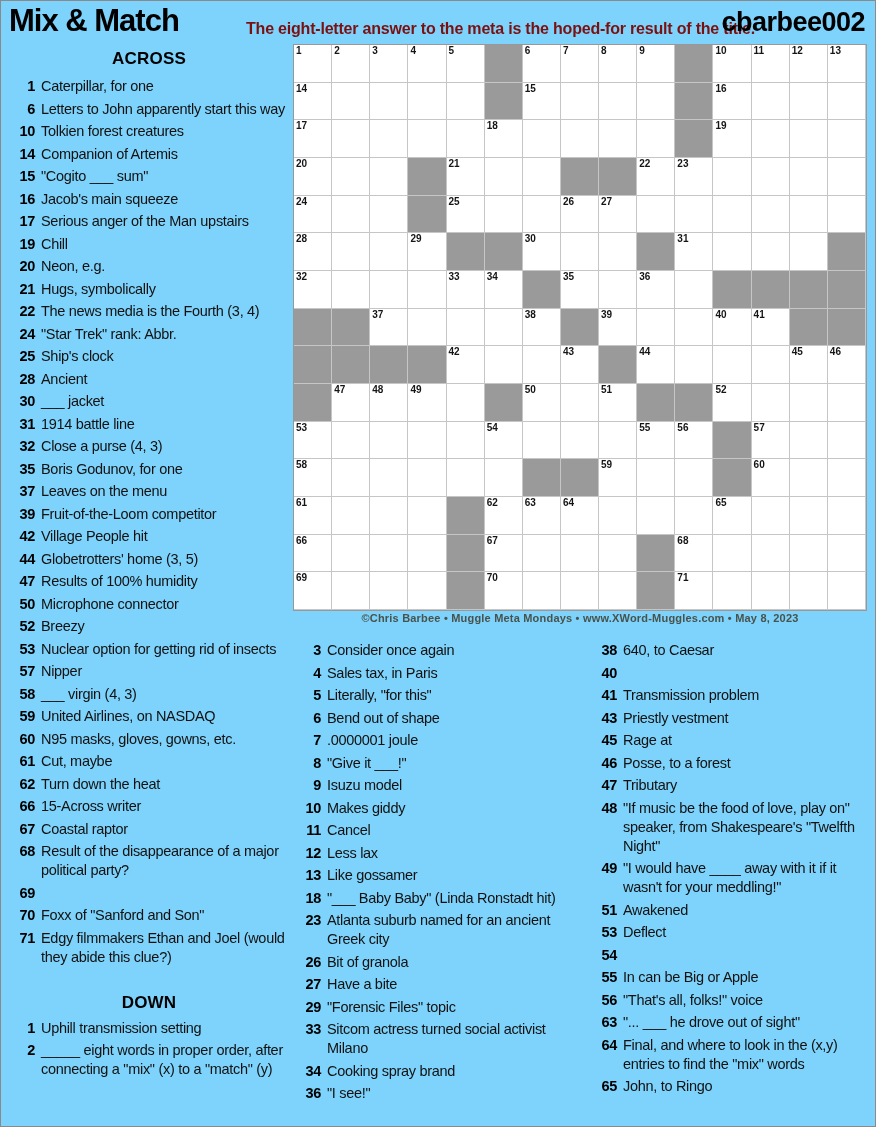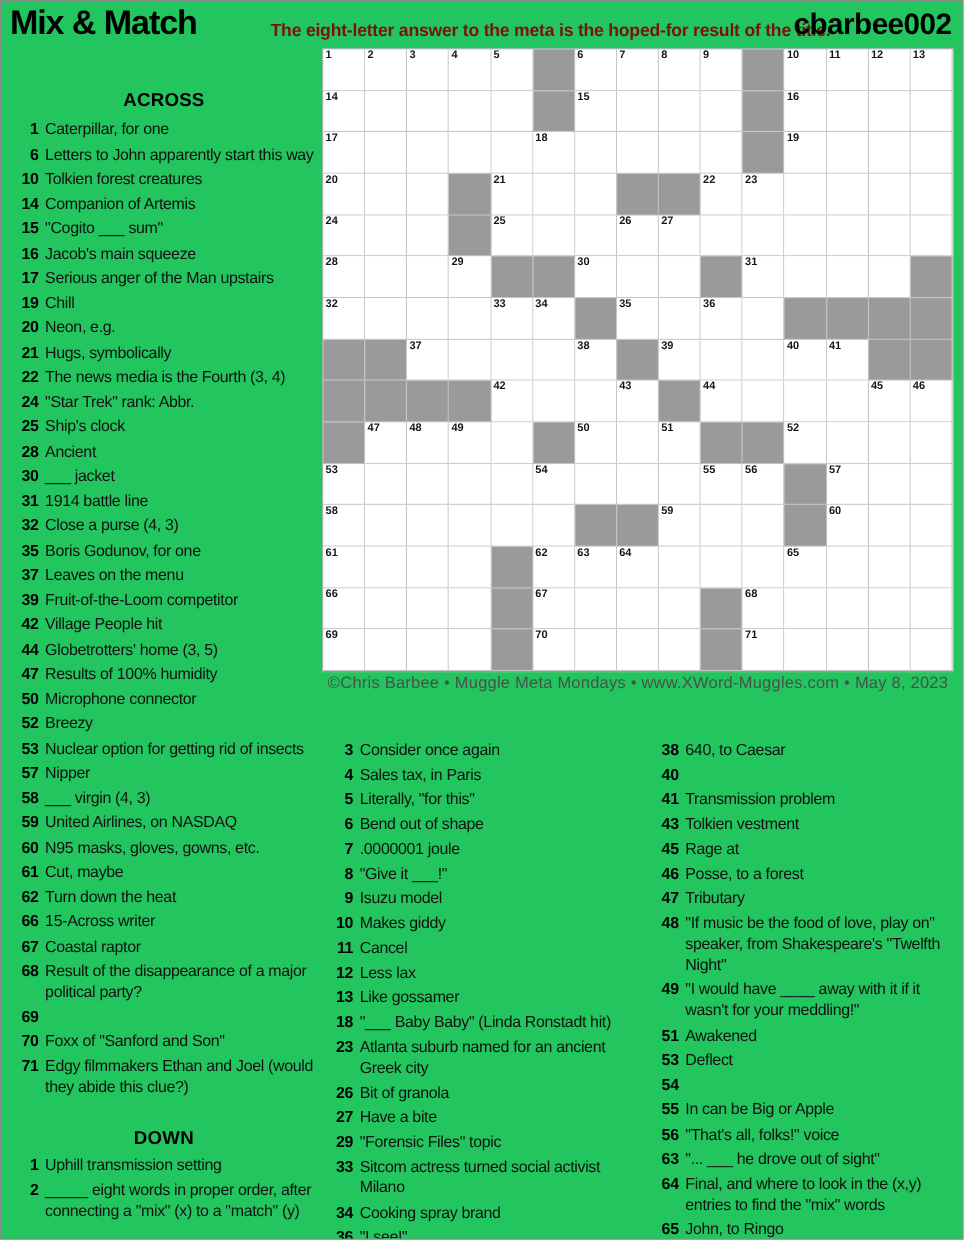--- a/index.html
+++ b/index.html
@@ -1,20 +1,20 @@
 <!DOCTYPE html>
 <html style="--meta-color: #7a1010; --block-color: #9a9a9a; --copyright-color: #49524b;"><head>
 <meta charset="utf-8">
 <style>
   html,body{margin:0;padding:0;background:#fff;}
   .page{
     position:relative;
     width:874px;height:1125px;
     border:1px solid #8a8a8a;
-    background:#22c55e;
+    background:#7dd3fc;
     font-family:"Liberation Sans",sans-serif;
     overflow:hidden;
   }
   
   .title{
     position:absolute;left:8px;top:2px;margin:0;
     font-size:31px;font-weight:700;color:#000;
     letter-spacing:-1px;
   }
   .meta-line{
@@ -22,21 +22,21 @@
     text-align:right;font-size:16px;font-weight:700;
     color:var(--meta-color,#7a1010);
     letter-spacing:-0.2px;
   }
   .puzzle-id{
     position:absolute;right:10px;top:6px;
     font-size:27px;font-weight:700;color:#000;
     letter-spacing:-0.5px;
   }
   
-  .clue-col{position:absolute;margin-top:32px;}
+  .clue-col{position:absolute;}
   .left-col{left:10px;top:48px;width:276px;}
   .mid-col{left:296px;top:640px;width:288px;}
   .right-col{left:592px;top:640px;width:278px;}
   .clue-heading{
     font-size:17px;font-weight:700;text-align:center;
     margin:0 0 8px 0;color:#000;letter-spacing:0.2px;
   }
   .down-heading{margin-top:26px;margin-bottom:6px;}
   .clue{
     display:flex;align-items:flex-start;
@@ -68,23 +68,24 @@
   }
   .cell.block{background:var(--block-color,#9a9a9a);}
   .cellnum{
     position:absolute;top:0px;left:2px;
     font-size:10px;font-weight:700;color:#151515;
     line-height:12px;
   }
   
   .copyright{
     position:absolute;left:292px;top:611px;width:574px;
-    text-align:center;font-size:15px;
+    text-align:center;font-size:11px;
     color:var(--copyright-color,#49524b);
     letter-spacing:0.2px;
+    font-weight:bold;
   }
 </style>
 </head>
 <body>
 
 <div class="page">
 
   <h1 class="title">Mix &amp; Match</h1>
   <div class="meta-line">The eight-letter answer to the meta is the hoped-for result of the title.</div>
   <div class="puzzle-id">cbarbee002</div>
@@ -777,21 +778,21 @@
     <span class="clue-num">40</span>
   </div>
 
   <div class="clue">
     <span class="clue-num">41</span>
     <span class="clue-text">Transmission problem</span>
   </div>
 
   <div class="clue">
     <span class="clue-num">43</span>
-    <span class="clue-text">Tolkien vestment</span>
+    <span class="clue-text">Priestly vestment</span>
   </div>
 
   <div class="clue">
     <span class="clue-num">45</span>
     <span class="clue-text">Rage at</span>
   </div>
 
   <div class="clue">
     <span class="clue-num">46</span>
     <span class="clue-text">Posse, to a forest</span>

